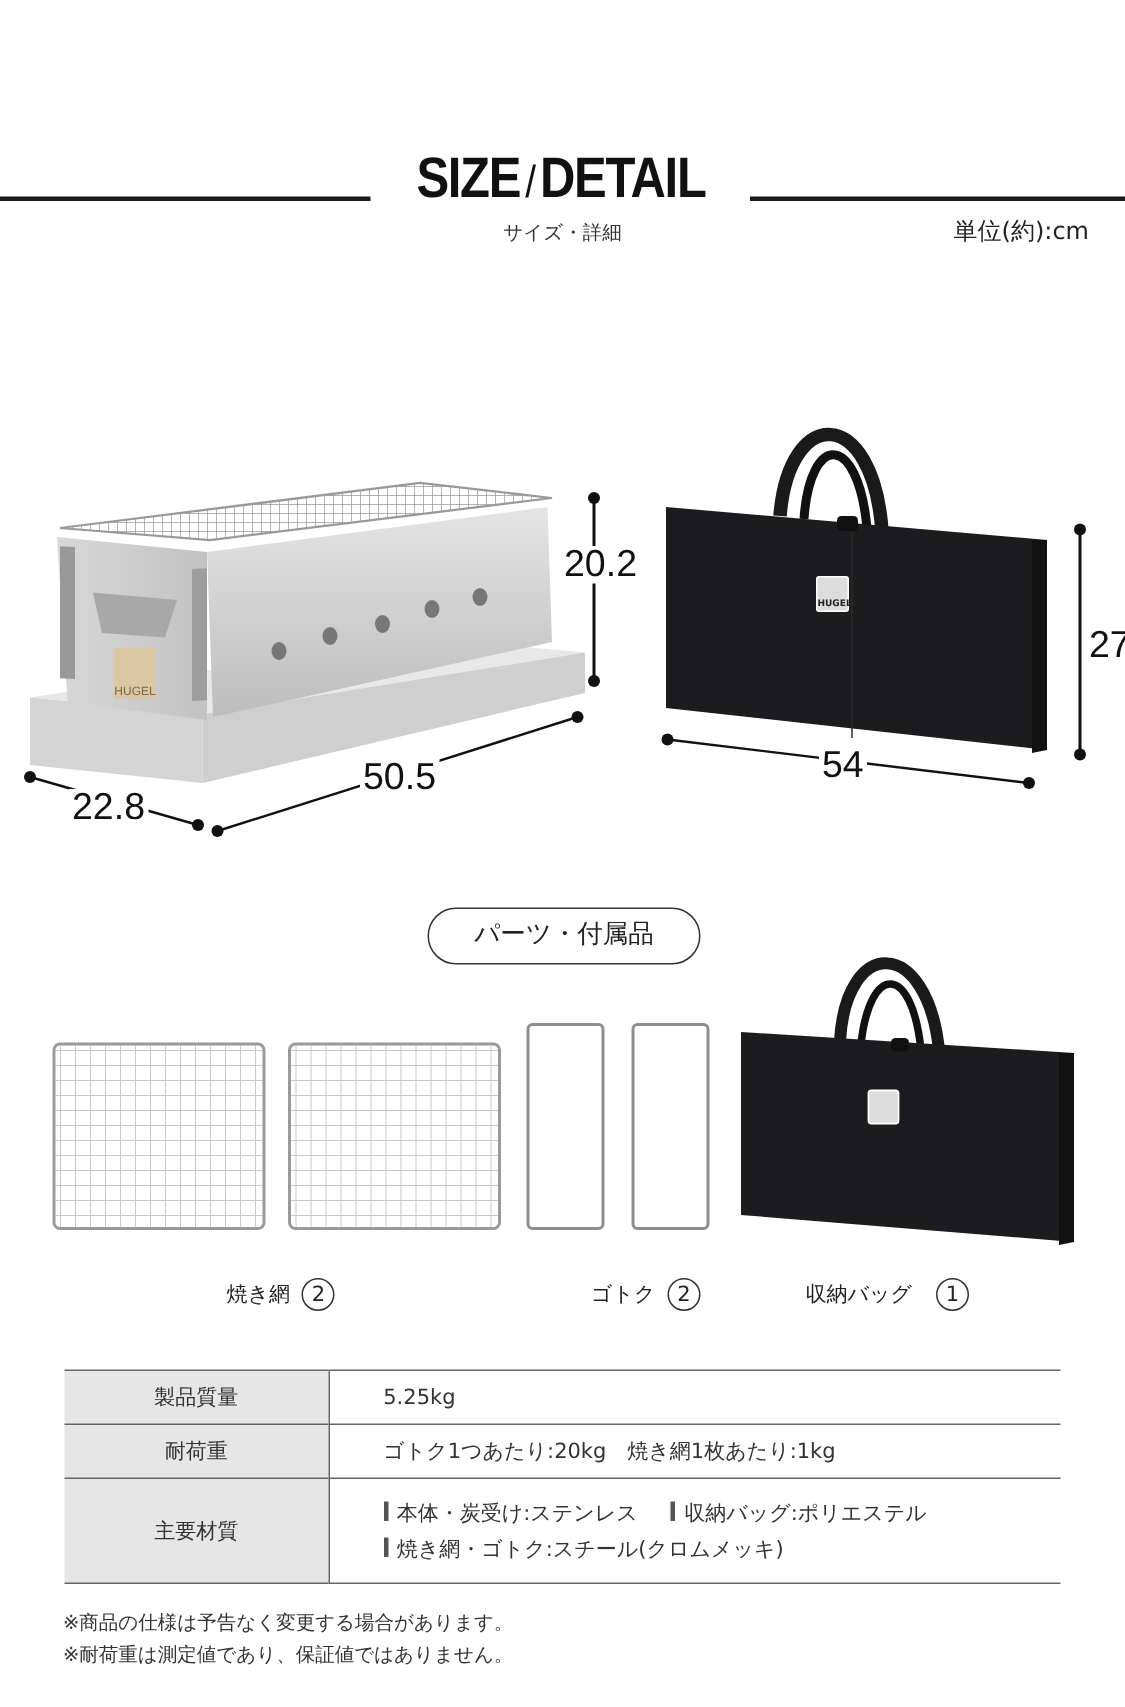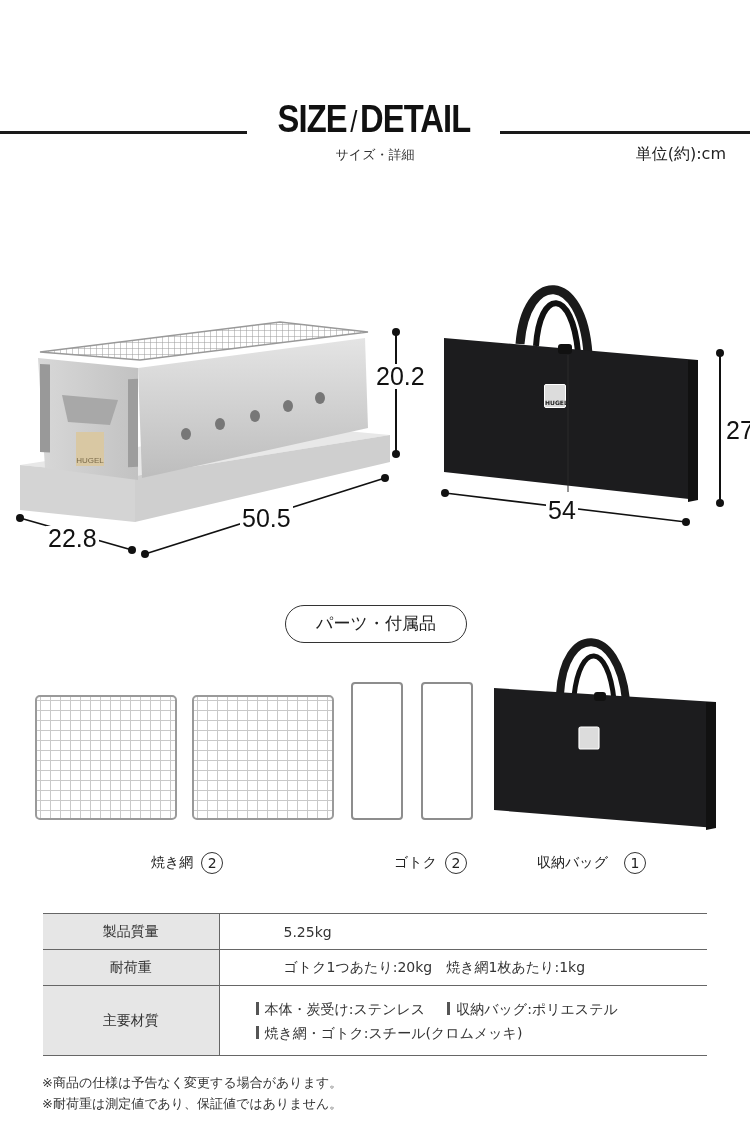--- a/index.html
+++ b/index.html
@@ -35,21 +35,21 @@
       linear-gradient(90deg, #c9c9c9 1px, transparent 1px);
     background-size: 10px 10px; background-position: 3px 3px; }
   .gotoku { position: absolute; top: 682px; width: 52px; height: 138px; border: 2.5px solid #8d8d8d; border-radius: 4px; background: #fff; }
 
   
   .spec { position: absolute; left: 43px; top: 913px; width: 664px; border-collapse: collapse; }
   .spec td { font-size: 14px; color: #333; }
   .spec tr { border-top: 1.5px solid #666; }
   .spec tr:last-child { border-bottom: 1.5px solid #666; }
   .spec td.k { width: 176px; background: #e6e6e6; text-align: center; border-right: 1.5px solid #666; }
-  .spec td.v { padding-left: 64px; }
+  .spec td.v { padding-left: 36px; }
   .spec .r1 td, .spec .r2 td { height: 36px; }
   .spec .r3 td { height: 70px; }
   .mat-line { display: block; line-height: 24px; }
   .bar { display: inline-block; width: 3px; height: 13px; background: #555; margin-right: 6px; vertical-align: -1px; }
   .gap { display: inline-block; width: 22px; }
 
   .notes { position: absolute; left: 42px; top: 1072px; font-size: 13px; color: #333; line-height: 21px; }
   .bag-logo { position: absolute; background: #dcdcdc; border: 1.5px solid #fff; border-radius: 2px;
     font-size: 6px; font-weight: 700; color: #222; text-align: center; }
 </style>

